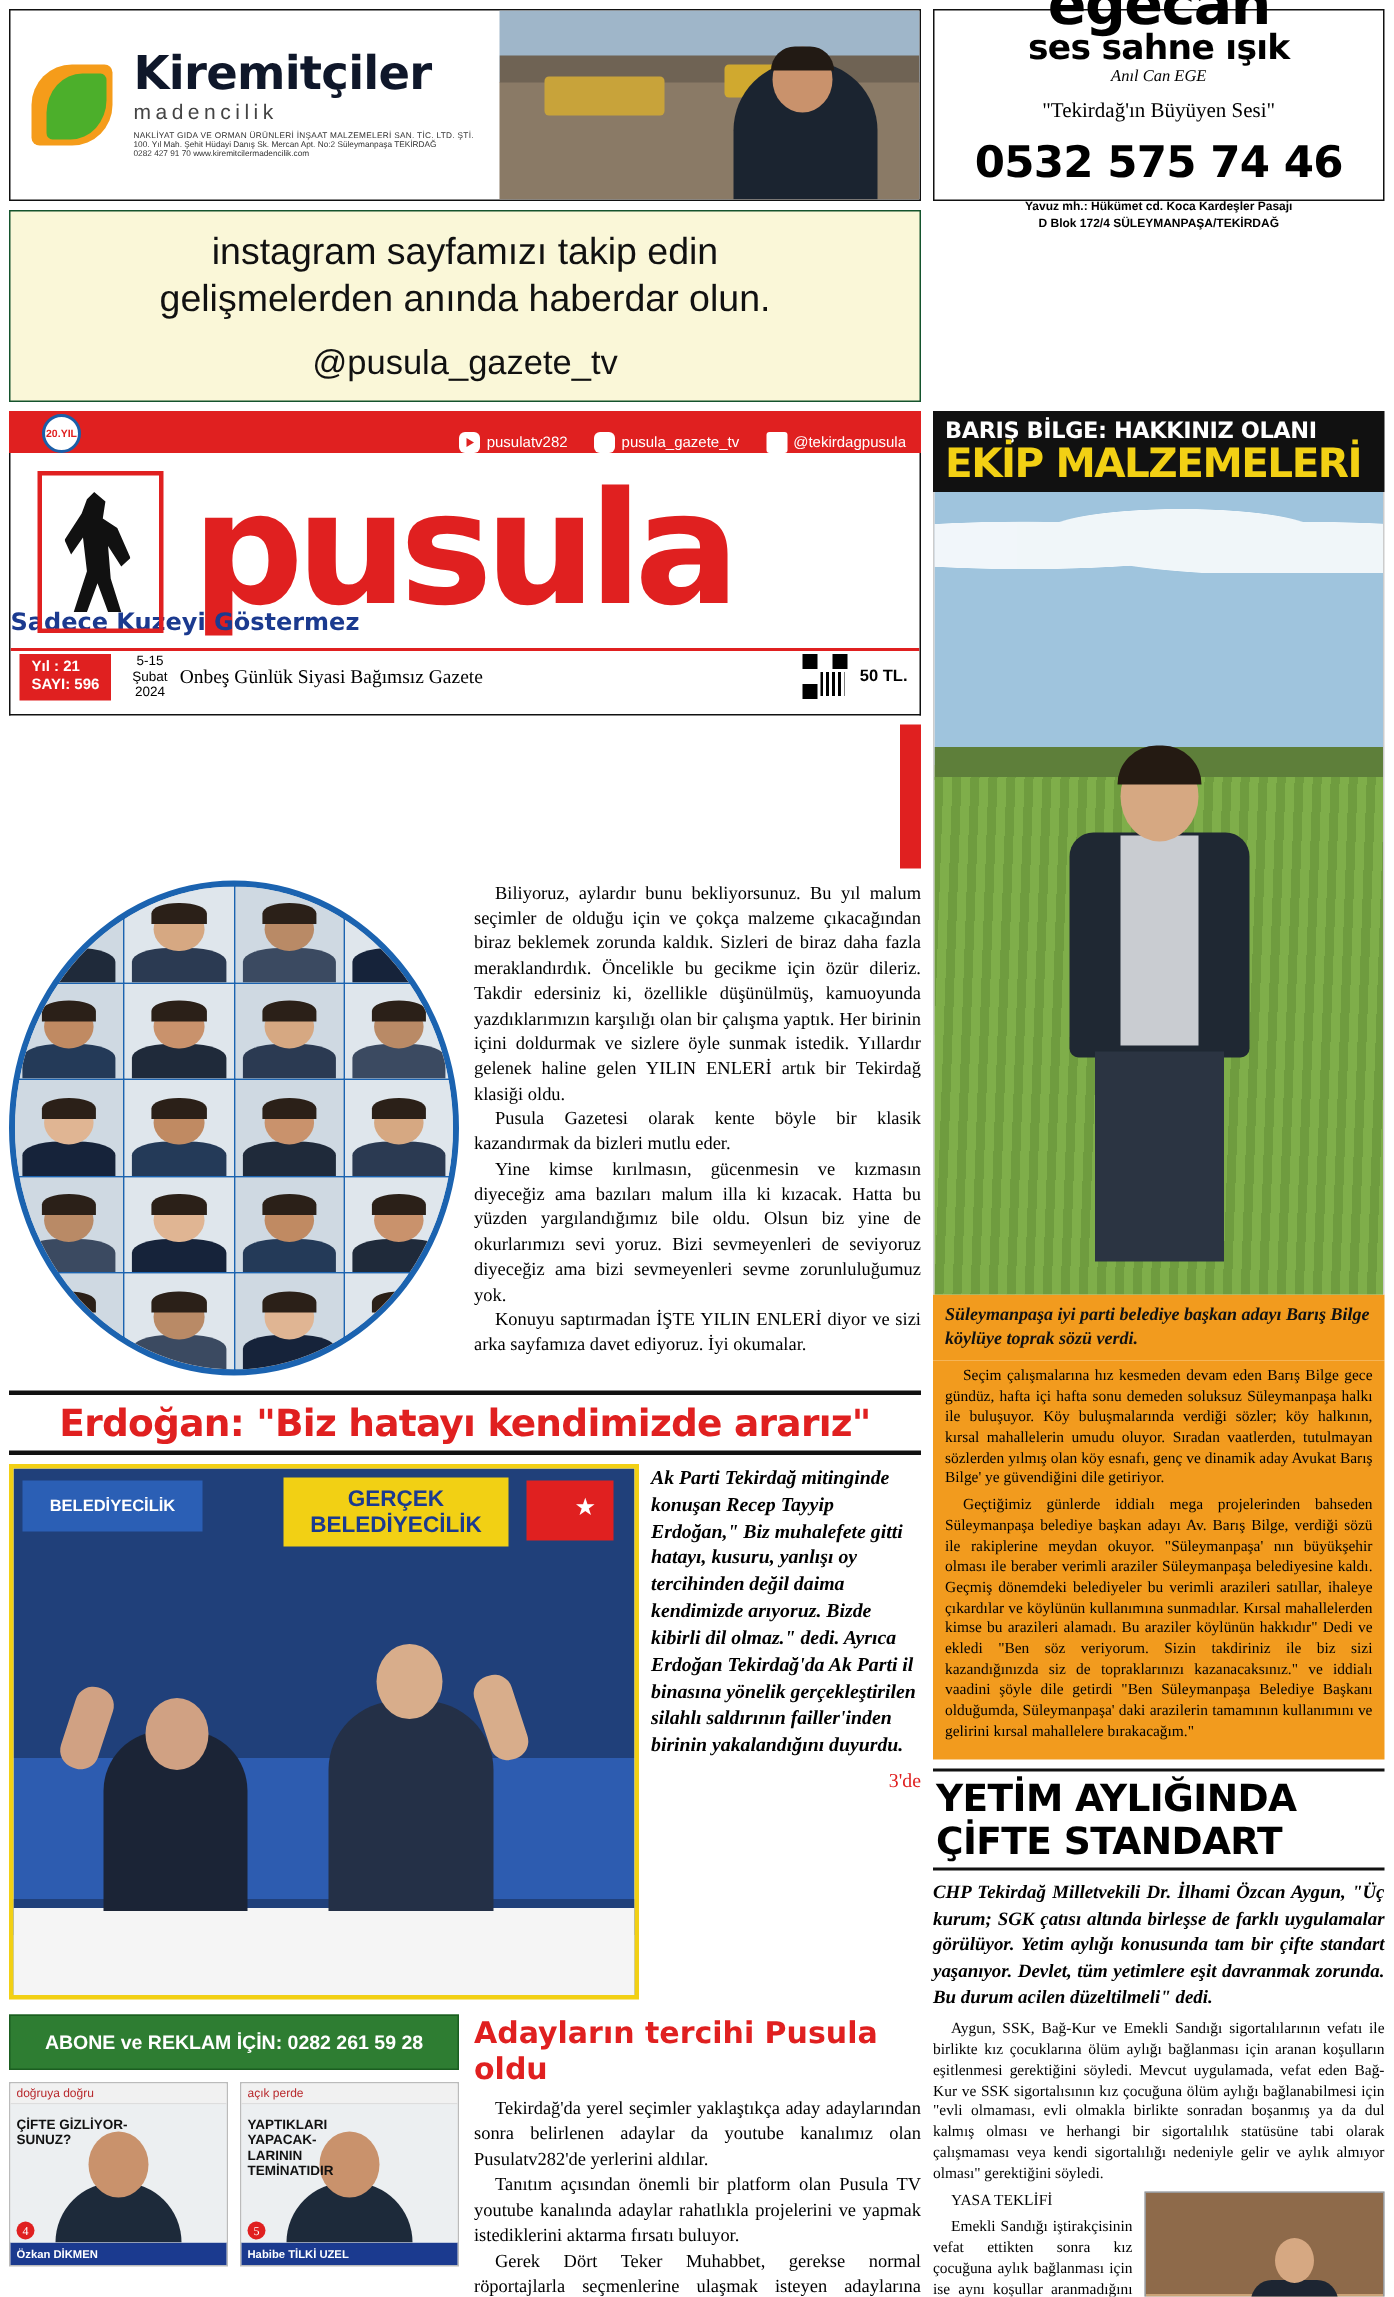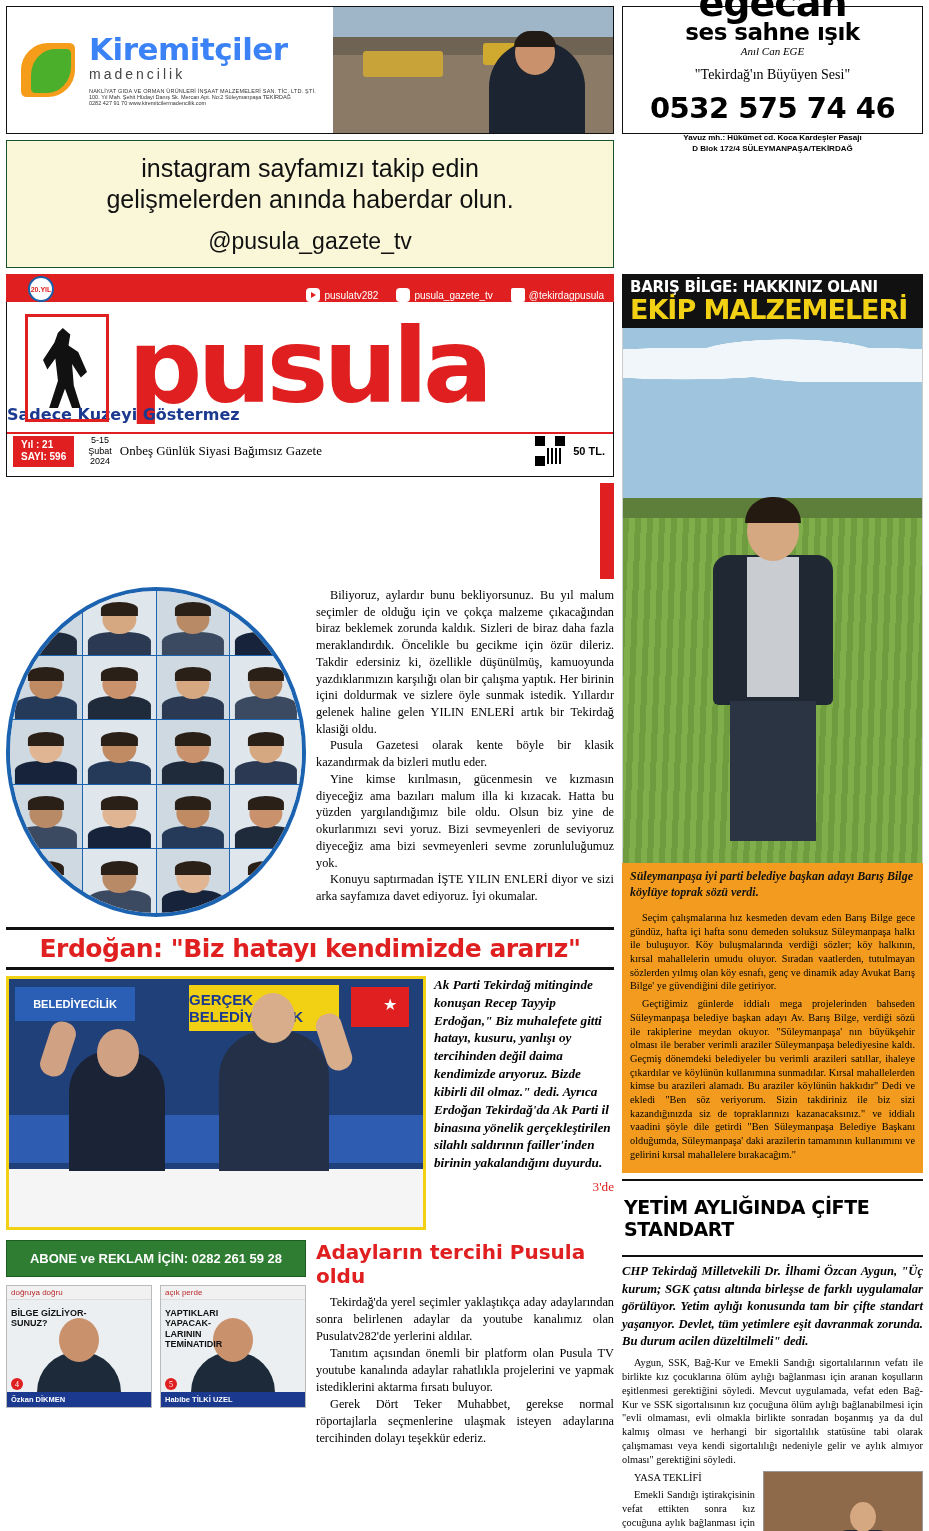--- a/index.html
+++ b/index.html
@@ -23,21 +23,21 @@
   .leaf-logo { width:62px; height:62px; position:relative; flex:0 0 62px; }
   .leaf-logo .l1 {
     position:absolute; left:4px; top:4px; width:54px; height:54px;
     background:#f59c1a; border-radius:50% 10% 50% 10%;
   }
   .leaf-logo .l2 {
     position:absolute; left:14px; top:10px; width:40px; height:44px;
     background:#4caf2b; border-radius:60% 10% 60% 10%;
   }
   .kiremit-text { display:flex; flex-direction:column; justify-content:center; }
-  .kiremit-title { font-family:"DejaVu Sans", sans-serif; font-weight:bold; font-size:31px; color:#3b82f6; line-height:1; letter-spacing:-0.5px; }
+  .kiremit-title { font-family:"DejaVu Sans", sans-serif; font-weight:bold; font-size:31px; color:#0f172a; line-height:1; letter-spacing:-0.5px; }
   .kiremit-sub { font-family:"Liberation Sans", sans-serif; font-size:14px; color:#444; letter-spacing:3px; margin-top:1px; }
   .kiremit-line1 { font-size:5.5px; color:#333; margin-top:6px; font-family:"Liberation Sans", sans-serif; letter-spacing:0.2px;}
   .kiremit-line2 { font-size:5.5px; color:#333; font-family:"Liberation Sans", sans-serif; }
   .kiremit-line3 { font-size:5.5px; color:#333; font-family:"Liberation Sans", sans-serif; }
   .kiremit-photo {
     flex:0 0 280px; background:linear-gradient(#9fb6c9 0 38%, #8a7a66 38% 100%);
     position:relative; overflow:hidden;
   }
   .kiremit-photo .truck { position:absolute; left:30px; top:44px; width:80px; height:26px; background:#c8a33a; border-radius:3px;}
   .kiremit-photo .truck2 { position:absolute; left:150px; top:36px; width:60px; height:22px; background:#d0a92f; border-radius:3px;}
@@ -154,22 +154,23 @@
   .erdogan-head {
     margin-top:10px; border-top:3px solid #111; border-bottom:3px solid #111;
     background:#fff; padding:4px 6px;
   }
   .erdogan-head .t {
     font-family:"DejaVu Sans", sans-serif; font-weight:bold; font-size:25px; color:#e02020;
     text-align:center; letter-spacing:-0.5px;
   }
   .erdogan-body { display:flex; gap:8px; margin-top:6px; }
   .erd-photo {
-    flex:0 0 420px; height:254px; border:3px solid #f2d014; position:relative; overflow:hidden;
+    flex:0 0 420px; height:357px; border:3px solid #f2d014; position:relative; overflow:hidden;
     background:linear-gradient(#20407a 0 55%, #2d5cb0 55% 100%);
+    text-align:center;
   }
   .erd-photo .banner-l { position:absolute; left:6px; top:8px; width:120px; height:34px; background:#2b5fb5; color:#fff;
     font-family:"Liberation Sans", sans-serif; font-size:11px; font-weight:bold; display:flex; align-items:center; justify-content:center; }
   .erd-photo .banner-c { position:absolute; left:180px; top:6px; width:150px; height:46px; background:#f2d014; color:#1b3a8f;
     font-family:"Liberation Sans", sans-serif; font-size:15px; font-weight:bold; display:flex; align-items:center; justify-content:center;}
   .erd-photo .flag { position:absolute; right:14px; top:8px; width:58px; height:40px; background:#e02020; }
   .erd-photo .flag:after { content:"★"; position:absolute; left:32px; top:8px; color:#fff; font-size:16px; }
   .erd-photo .stage { position:absolute; left:0; bottom:0; width:100%; height:58px; background:#f5f5f5; }
   .erd-photo .p1 { position:absolute; left:60px; bottom:56px; width:96px; height:120px; background:#1b2436; border-radius:40px 40px 0 0; }
   .erd-photo .p1h { position:absolute; left:88px; bottom:150px; width:42px; height:48px; background:#d0a183; border-radius:50%; }
@@ -219,22 +220,22 @@
   .bilge-photo .m-hair { position:absolute; left:50%; transform:translateX(-50%); top:-4px; width:56px;height:26px;background:#241a12;border-radius:28px 28px 0 0;}
   .bilge-photo .m-vest { position:absolute; left:50%; transform:translateX(-50%); top:54px; width:120px;height:150px;background:#1f2833;border-radius:16px 16px 6px 6px;}
   .bilge-photo .m-shirt { position:absolute; left:50%; transform:translateX(-50%); top:56px; width:52px;height:140px;background:#c9ccd1;}
   .bilge-photo .m-pants { position:absolute; left:50%; transform:translateX(-50%); top:200px; width:86px;height:140px;background:#2b3442;}
   .bilge-caption { background:#f29b1e; color:#111; font-family:"Liberation Serif", serif; font-weight:bold; font-style:italic;
      font-size:12px; padding:6px 8px; line-height:1.32;}
   .orange-body { background:#f29b1e; padding:4px 8px 8px 8px; font-size:10.3px; line-height:1.33; text-align:justify; }
   .orange-body p { margin:0 0 4px 0; text-indent:12px; }
 
   .yetim-head {
-    border-top:2px solid #111; border-bottom:2px solid #111; margin-top:6px; padding:15px 2px;
-    font-family:"DejaVu Sans", sans-serif; font-weight:bold; font-size:19px; letter-spacing:-0.4px;
+    border-top:2px solid #111; border-bottom:2px solid #111; margin-top:6px; padding:3px 2px;
+    font-family:"DejaVu Sans", sans-serif; font-weight:bold; font-size:25px; letter-spacing:-0.4px;
   }
   .yetim-lead { font-style:italic; font-weight:bold; font-size:12.6px; line-height:1.38; margin-top:6px; text-align:justify;}
   .yetim-body { margin-top:6px; font-size:10.3px; line-height:1.34; text-align:justify; }
   .yetim-body p { margin:0 0 4px 0; text-indent:12px;}
   .yetim-with-photo { display:flex; gap:8px; align-items:flex-start; }
   .yetim-col { flex:1; }
   .yetim-photo { flex:0 0 160px; height:118px; background:#b9c4cf; position:relative; overflow:hidden; border:1px solid #999;}
   .yetim-photo .wall { position:absolute; inset:0; background:linear-gradient(#8e6a4a 0 58%, #caa377 58% 100%); }
   .yetim-photo .pod { position:absolute; left:18px; bottom:0; width:60px; height:44px; background:#e8e8e8; }
   .yetim-photo .p-head { position:absolute; left:86px; top:30px; width:26px;height:30px;background:#d6a882;border-radius:50%;}
@@ -501,21 +502,21 @@
 
       <div class="bottom">
         <div class="abone-col">
           <div class="abone">ABONE ve REKLAM İÇİN: 0282 261 59 28</div>
           <div class="progs" id="programs">
               <div class="prog">
                 <div class="prog-head">doğruya doğru</div>
                 <div class="prog-body">
                   <div class="ph-body"></div>
                   <div class="ph-head"></div>
-                  <div class="prog-txt">BİLGE GİZLİYOR-SUNUZ?</div>
+                  <div class="prog-txt">ÇİFTE GİZLİYOR-SUNUZ?</div>
                   <div class="prog-num">4</div>
                 </div>
                 <div class="prog-cap">Özkan DİKMEN</div>
               </div>
               <div class="prog">
                 <div class="prog-head">açık perde</div>
                 <div class="prog-body">
                   <div class="ph-body"></div>
                   <div class="ph-head"></div>
                   <div class="prog-txt">YAPTIKLARI YAPACAK-LARININ TEMİNATIDIR</div>

